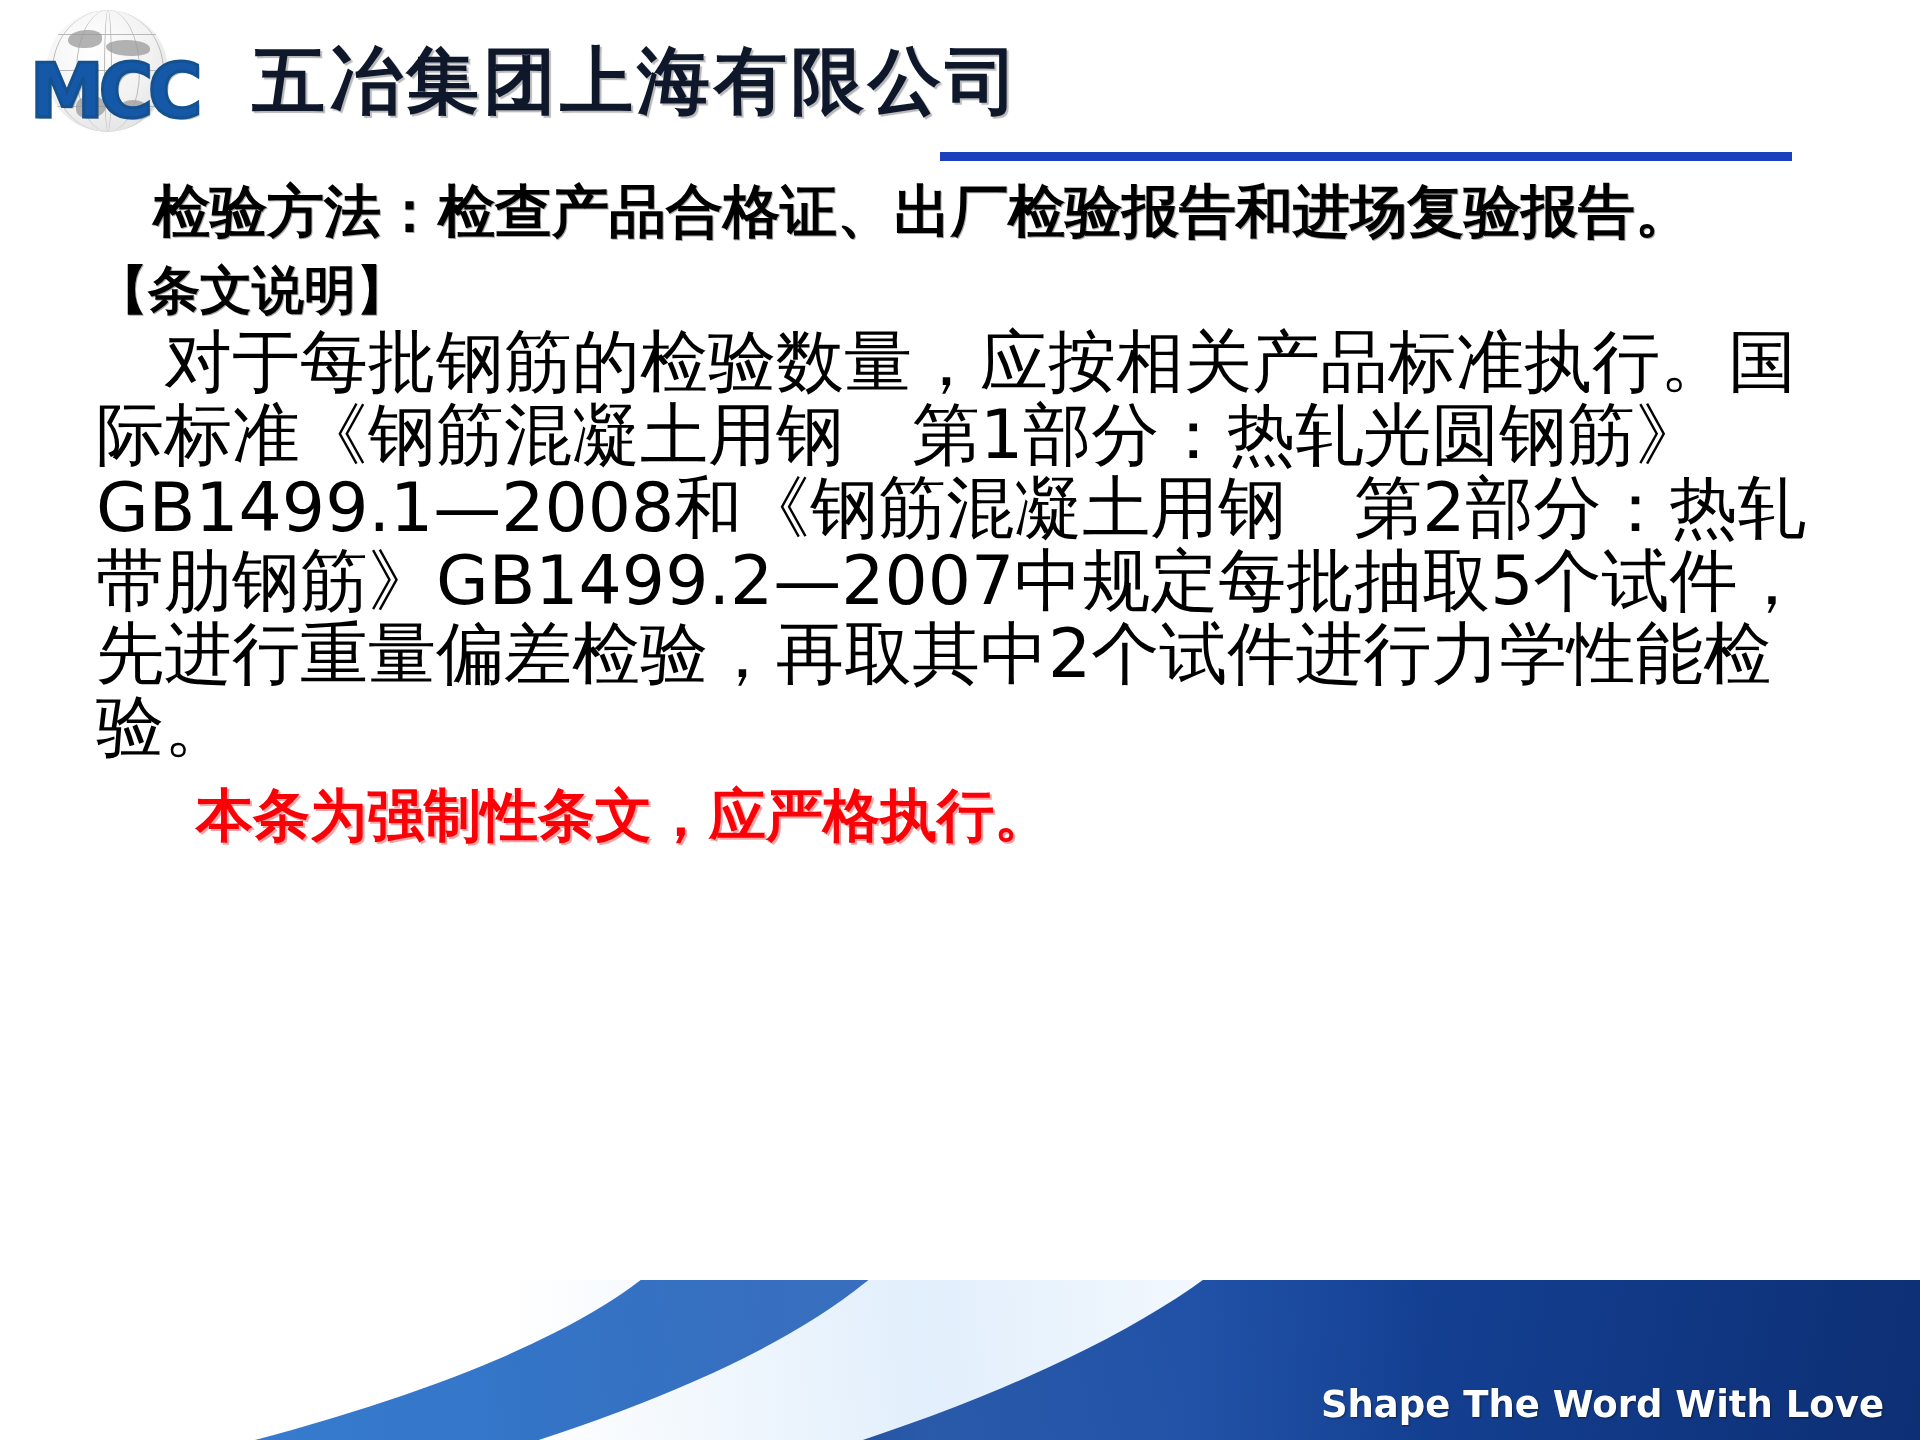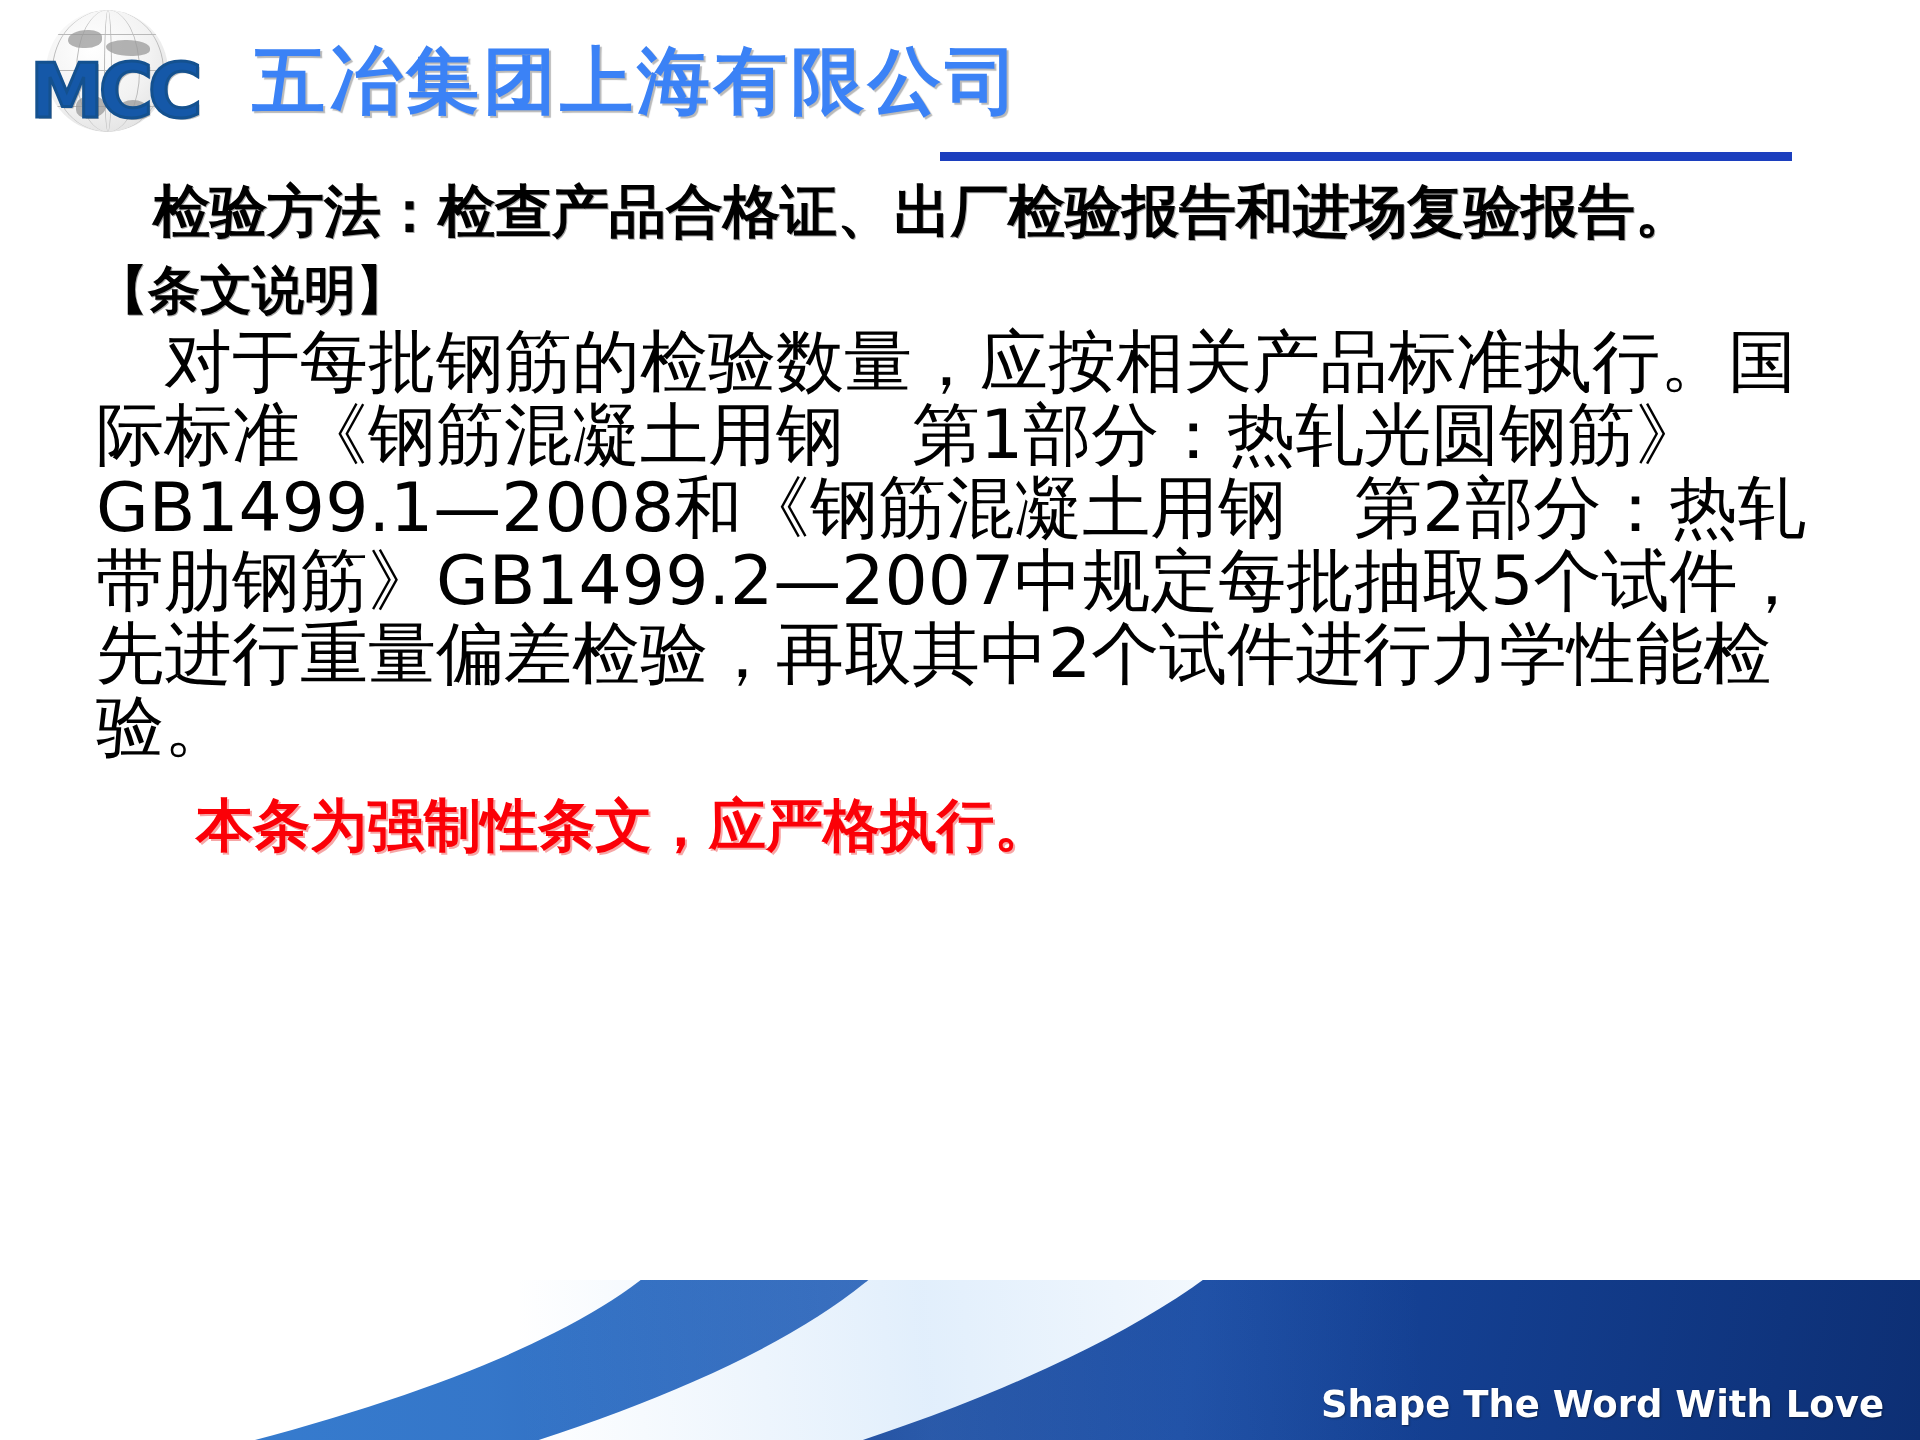--- a/index.html
+++ b/index.html
@@ -84,21 +84,21 @@
 
   .company-name {
     position: absolute;
     left: 252px;
     top: 38px;
     font-family: "DejaVu Sans", "Liberation Sans", sans-serif;
     font-weight: bold;
     font-size: 73px;
     line-height: 86px;
     letter-spacing: 4px;
-    color: #3b82f6;
+    color: #0f172a;
     white-space: nowrap;
     text-shadow: 2px 2px 1px rgba(0,0,0,.28);
   }
   .header-rule {
     position: absolute;
     left: 940px;
     top: 152px;
     width: 852px;
     height: 9px;
     background: #1c3fbe;
@@ -134,21 +134,21 @@
     font-weight: normal;
     font-size: 68px;
     line-height: 73px;
     letter-spacing: 0px;
   }
   .emphasis-red {
     font-weight: bold;
     font-size: 57px;
     line-height: 72px;
     color: #fb0007;
-    margin-top: 26px;
+    margin-top: 16px;
     padding-left: 100px;
     text-shadow: 2px 2px 0 rgba(230,0,0,.35);
   }
 
   
   .footer {
     position: absolute;
     left: 0;
     bottom: 0;
     width: 1920px;

